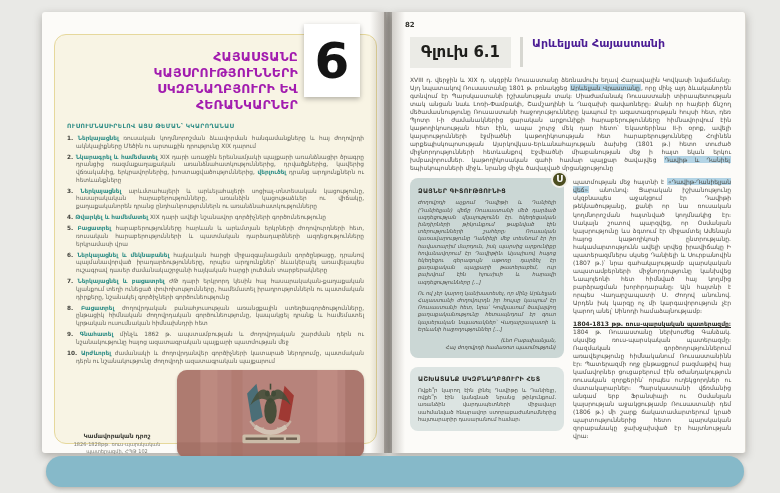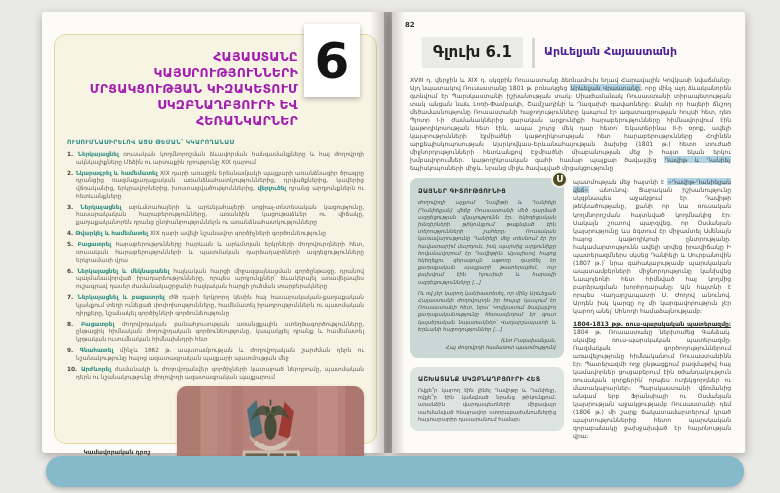--- a/index.html
+++ b/index.html
@@ -82,21 +82,21 @@
   .fig-cap-sub   { font-size:5px; color:#7b7b73; line-height:1.3; }
   .fig-img {
     flex:1; height:88px; border-radius:10px; overflow:hidden;
     box-shadow:0 1px 3px rgba(0,0,0,.2);
   }
   .fig-img svg { display:block; width:100%; height:100%; }
 
   
   .rp-inner { position:absolute; inset:0; padding:12px 14px 14px 18px; }
   .rp-pageno { position:absolute; left:13px; top:9px; font-size:7px; font-weight:800; color:#33332e; }
-  .rp-header { display:flex; align-items:center; gap:9px; margin-top:13px;margin-left:12px; }
+  .rp-header { display:flex; gap:9px; margin-top:13px; }
   .chapter-box {
     background:#ebebe6; padding:6px 11px 7px 11px;
     font-size:15px; font-weight:800; color:#1f1f1c; white-space:nowrap;
   }
   .chapter-divider { width:3px; height:30px; background:#d7d7d1; }
   .rp-title { font-size:11px; font-weight:800; color:#4c1d95; line-height:1.28; }
   .rp-title .tline { display:block; }
 
   .rp-intro {
     margin-top:8px; font-size:6px; line-height:1.34; text-align:justify;
@@ -145,21 +145,20 @@
 <div class="spread">
 
   <div class="page page-left">
     <div class="cream-box">
       <div class="num-tab">
         <span>6</span>
       </div>
 
       <h1 class="lp-title">
         <span class="tline">ՀԱՅԱՍՏԱՆԸ ԿԱՅՍՐՈՒԹՅՈՒՆՆԵՐԻ</span>
-        <span class="tline">ՄՐՑԱԿՑՈՒԹՅԱՆ ԿԻԶԱԿԵՏՈՒՄ</span>
         <span class="tline">ՍԿԶԲՆԱՂԲՅՈՒՐԻ ԵՎ ՀԵՌԱՆԿԱՐՆԵՐ</span>
       </h1>
 
       <div class="lp-subhead">ՈՒՍՈՒՄՆԱՍԻՐԵԼՈՎ ԱՅՍ ԹԵՄԱՆ՝ ԿԿԱՐՈՂԱՆԱՍ</div>
 
       <ul class="obj-list">
         <li class="obj"><span class="onum">1. </span><span class="olead">Ներկայացնել </span><span>ռուսական կողմնորոշման ձևավորման հանգամանքները և հայ ժողովրդի ակնկալիքները Մեծին ու արտաքին դրությունը XIX դարում</span></li>
         <li class="obj"><span class="onum">2. </span><span class="olead">Նկարագրել և համեմատել </span><span>XIX դարի առաջին երեսնամյակի պայքարի առանձնացիր ծրագրը դրանցից ռազմաքաղաքական առանձնահատկություններից, դրվածքներից, կավերից վճռականից, երկրավորներից, խոստացվածություններից, </span><span class="olead">վերլուծել </span><span>դրանց արդյունքներն ու հետևանքները</span></li>
         <li class="obj"><span class="onum">3. </span><span class="olead">Ներկայացնել </span><span>արևմտահայերի և արևելահայերի սոցիալ-տնտեսական կացությունը, հասարակական հարաբերությունները, առանձին կացութաձևեր ու վիճակը, քաղաքականորեն դրանց ընդհանրություններն ու առանձնահատկությունները</span></li>
         <li class="obj"><span class="onum">4. </span><span class="olead">Թվարկել և համեմատել </span><span>XIX դարի ավելի նշանավոր գործիչների գործունեությունը</span></li>

